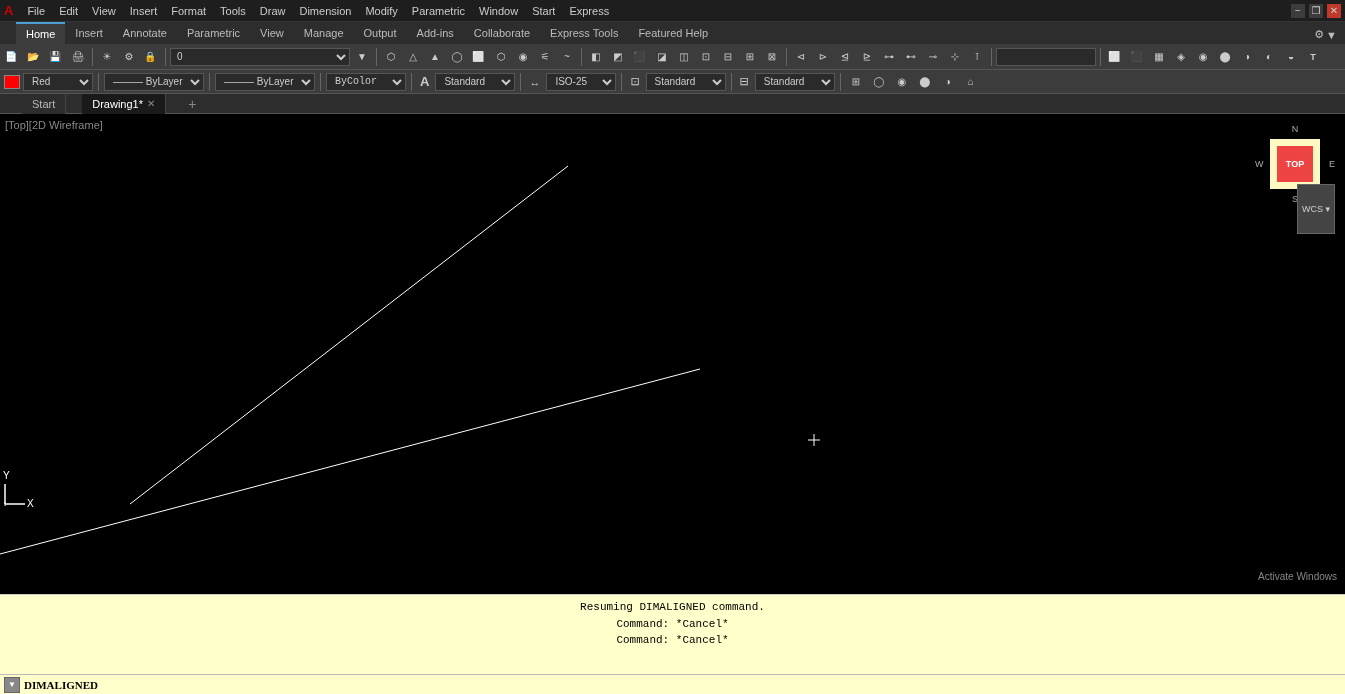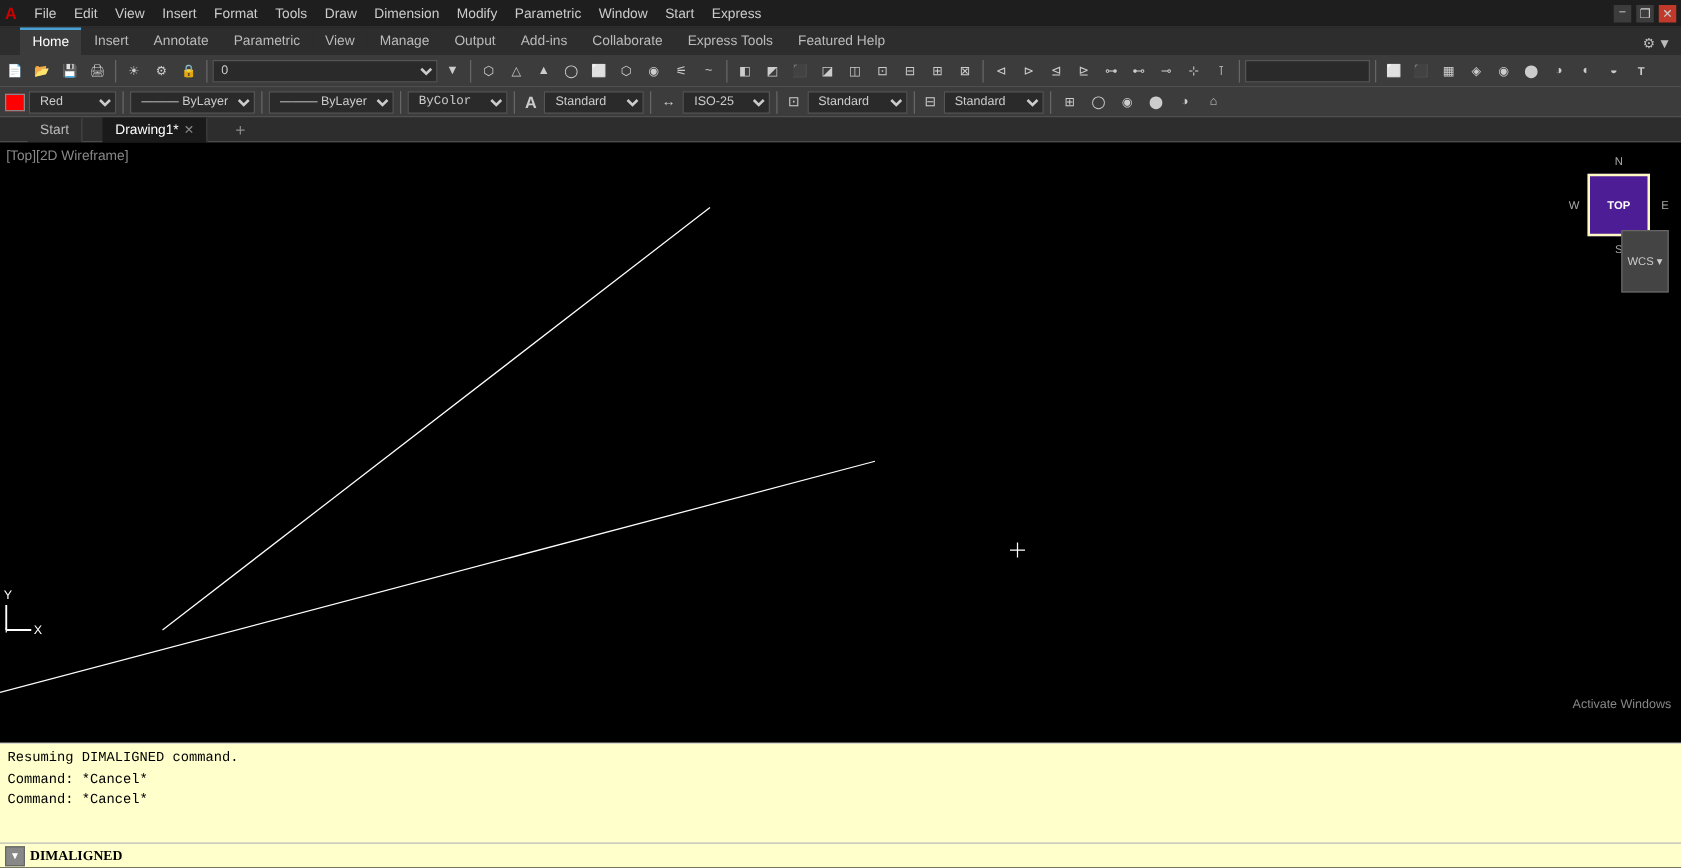--- a/index.html
+++ b/index.html
@@ -166,22 +166,22 @@
       width: 80px;
       height: 80px;
       position: relative;
     }
     #viewcube-cube {
       width: 50px;
       height: 50px;
       position: absolute;
       top: 15px;
       left: 15px;
-      background: #4c1d95;
-      border: 2px solid #fef9c3;
+      background: #ef4444;
+      border: 7px solid #fef9c3;
       display: flex; align-items: center; justify-content: center;
       font-size: 10px; color: #ddd;
     }
     .vc-dir {
       position: absolute;
       font-size: 9px;
       color: #aaa;
     }
     #vc-n { top: 0; left: 50%; transform: translateX(-50%); }
     #vc-s { bottom: 0; left: 50%; transform: translateX(-50%); }
@@ -236,21 +236,21 @@
       flex-direction: column;
     }
     #command-history {
       flex: 1;
       padding: 4px 6px;
       font-size: 11px;
       color: #000;
       font-family: 'Courier New', monospace;
       overflow: hidden;
     }
-    #command-history p { line-height: 1.5; }
+    #command-history p { line-height: 1.5; text-align: center; }
     #command-input-bar {
       height: 20px;
       background: #ffffcc;
       border-top: 1px solid #bbb;
       display: flex;
       align-items: center;
       padding: 0 4px;
       gap: 4px;
     }
     #cmd-mode-btn {
@@ -261,21 +261,21 @@
       font-size: 8px; color: #fff; cursor: pointer;
     }
     #cmd-input-text {
       font-size: 11px;
       color: #000;
       font-family: Liberation Serif, serif;
       font-weight: bold;
     }
     #activate-windows {
       position: absolute;
-      bottom: 25px;
+      bottom: 12px;
       right: 8px;
       font-size: 10px;
       color: #888;
       margin-top: 28px;
     }
 
     
     #tab-bar {
       height: 20px;
       background: #2d2d2d;

